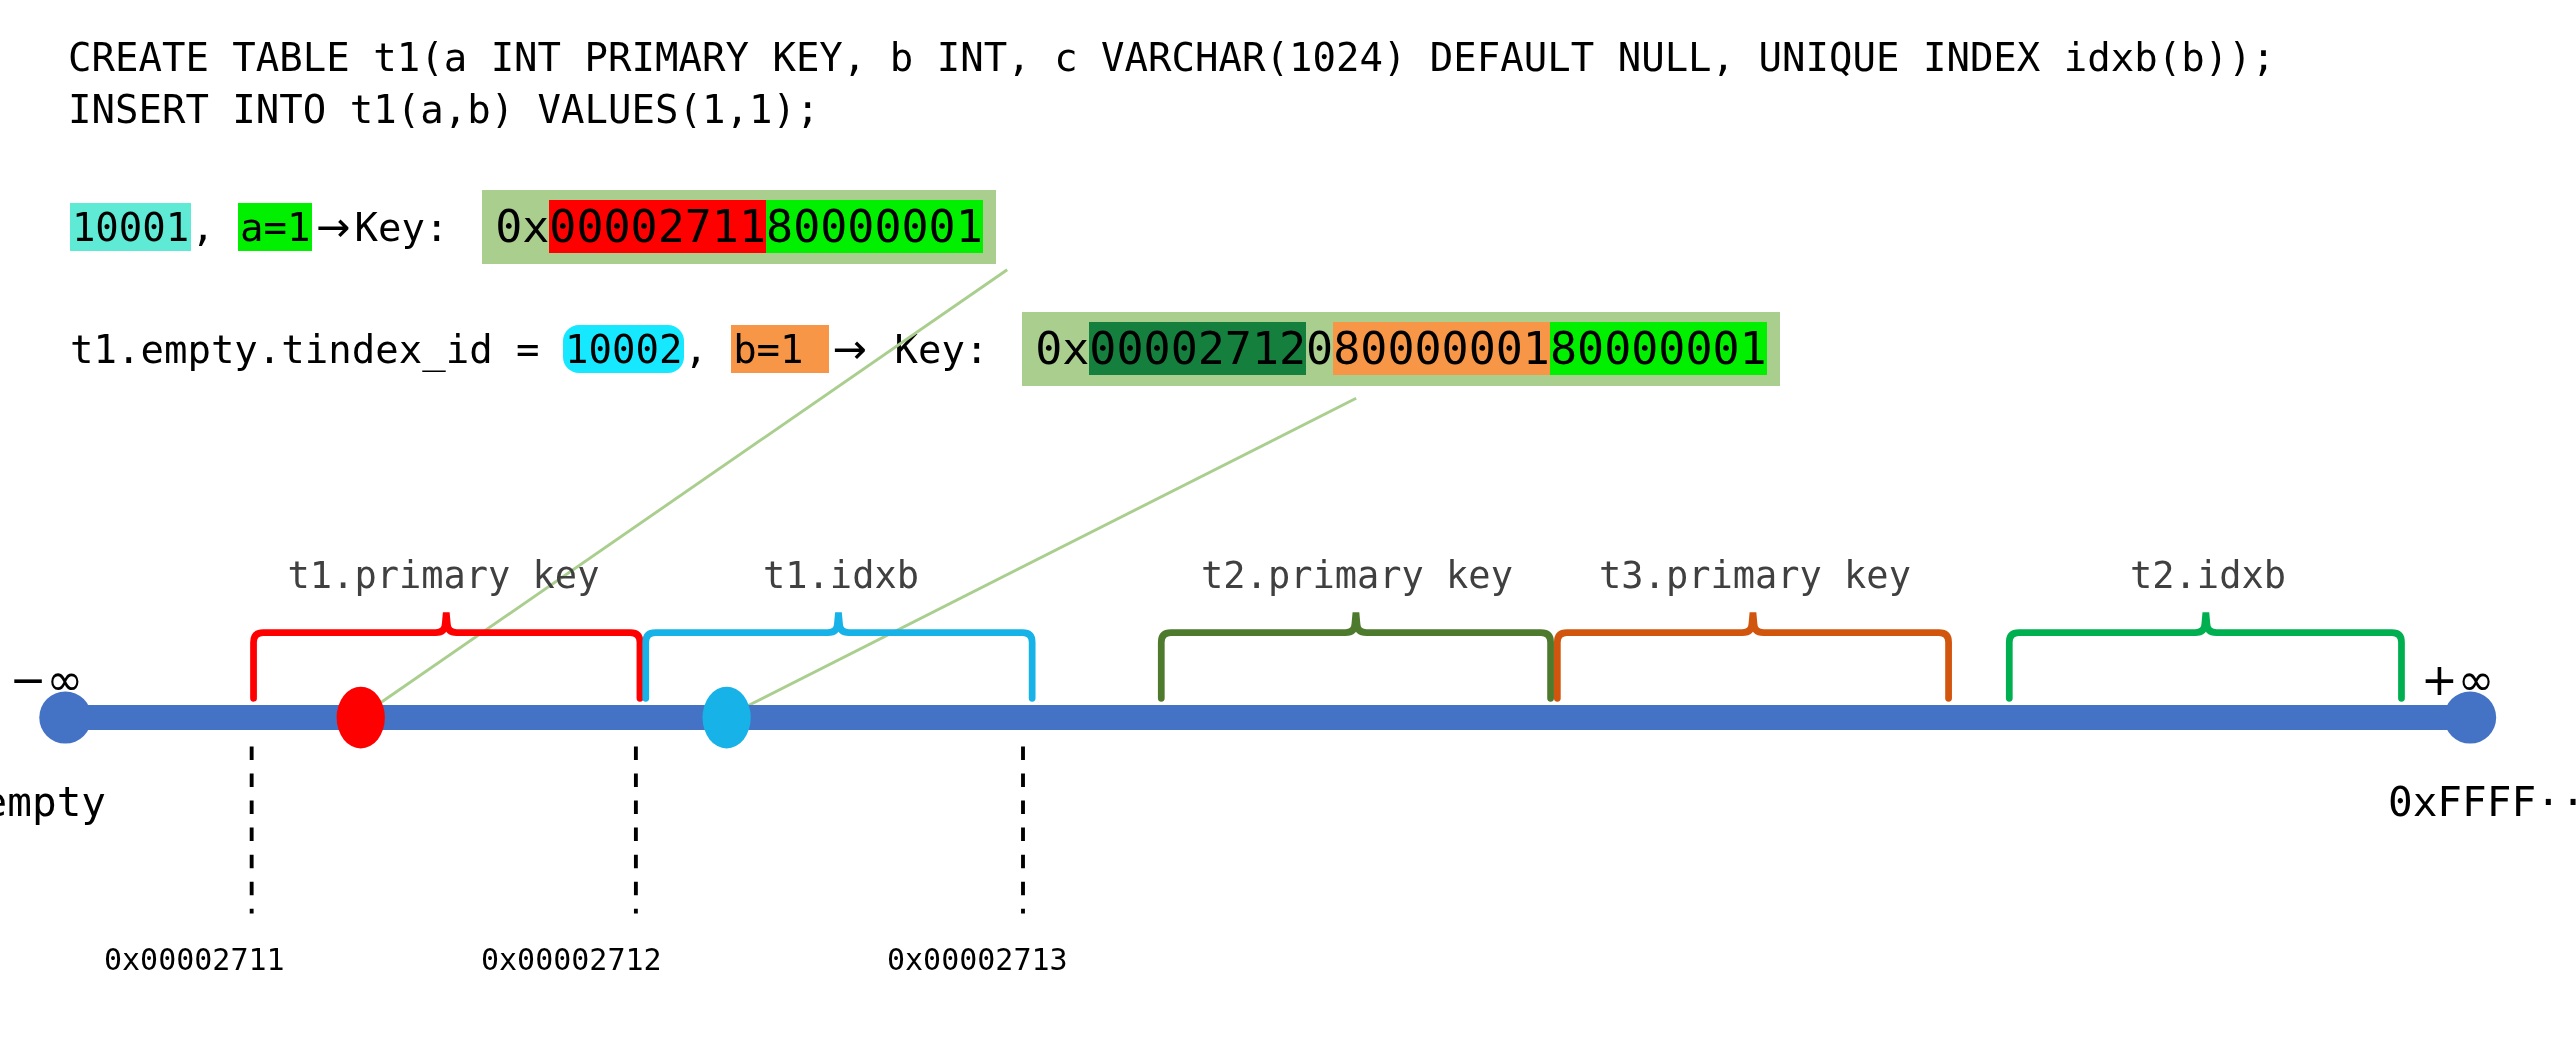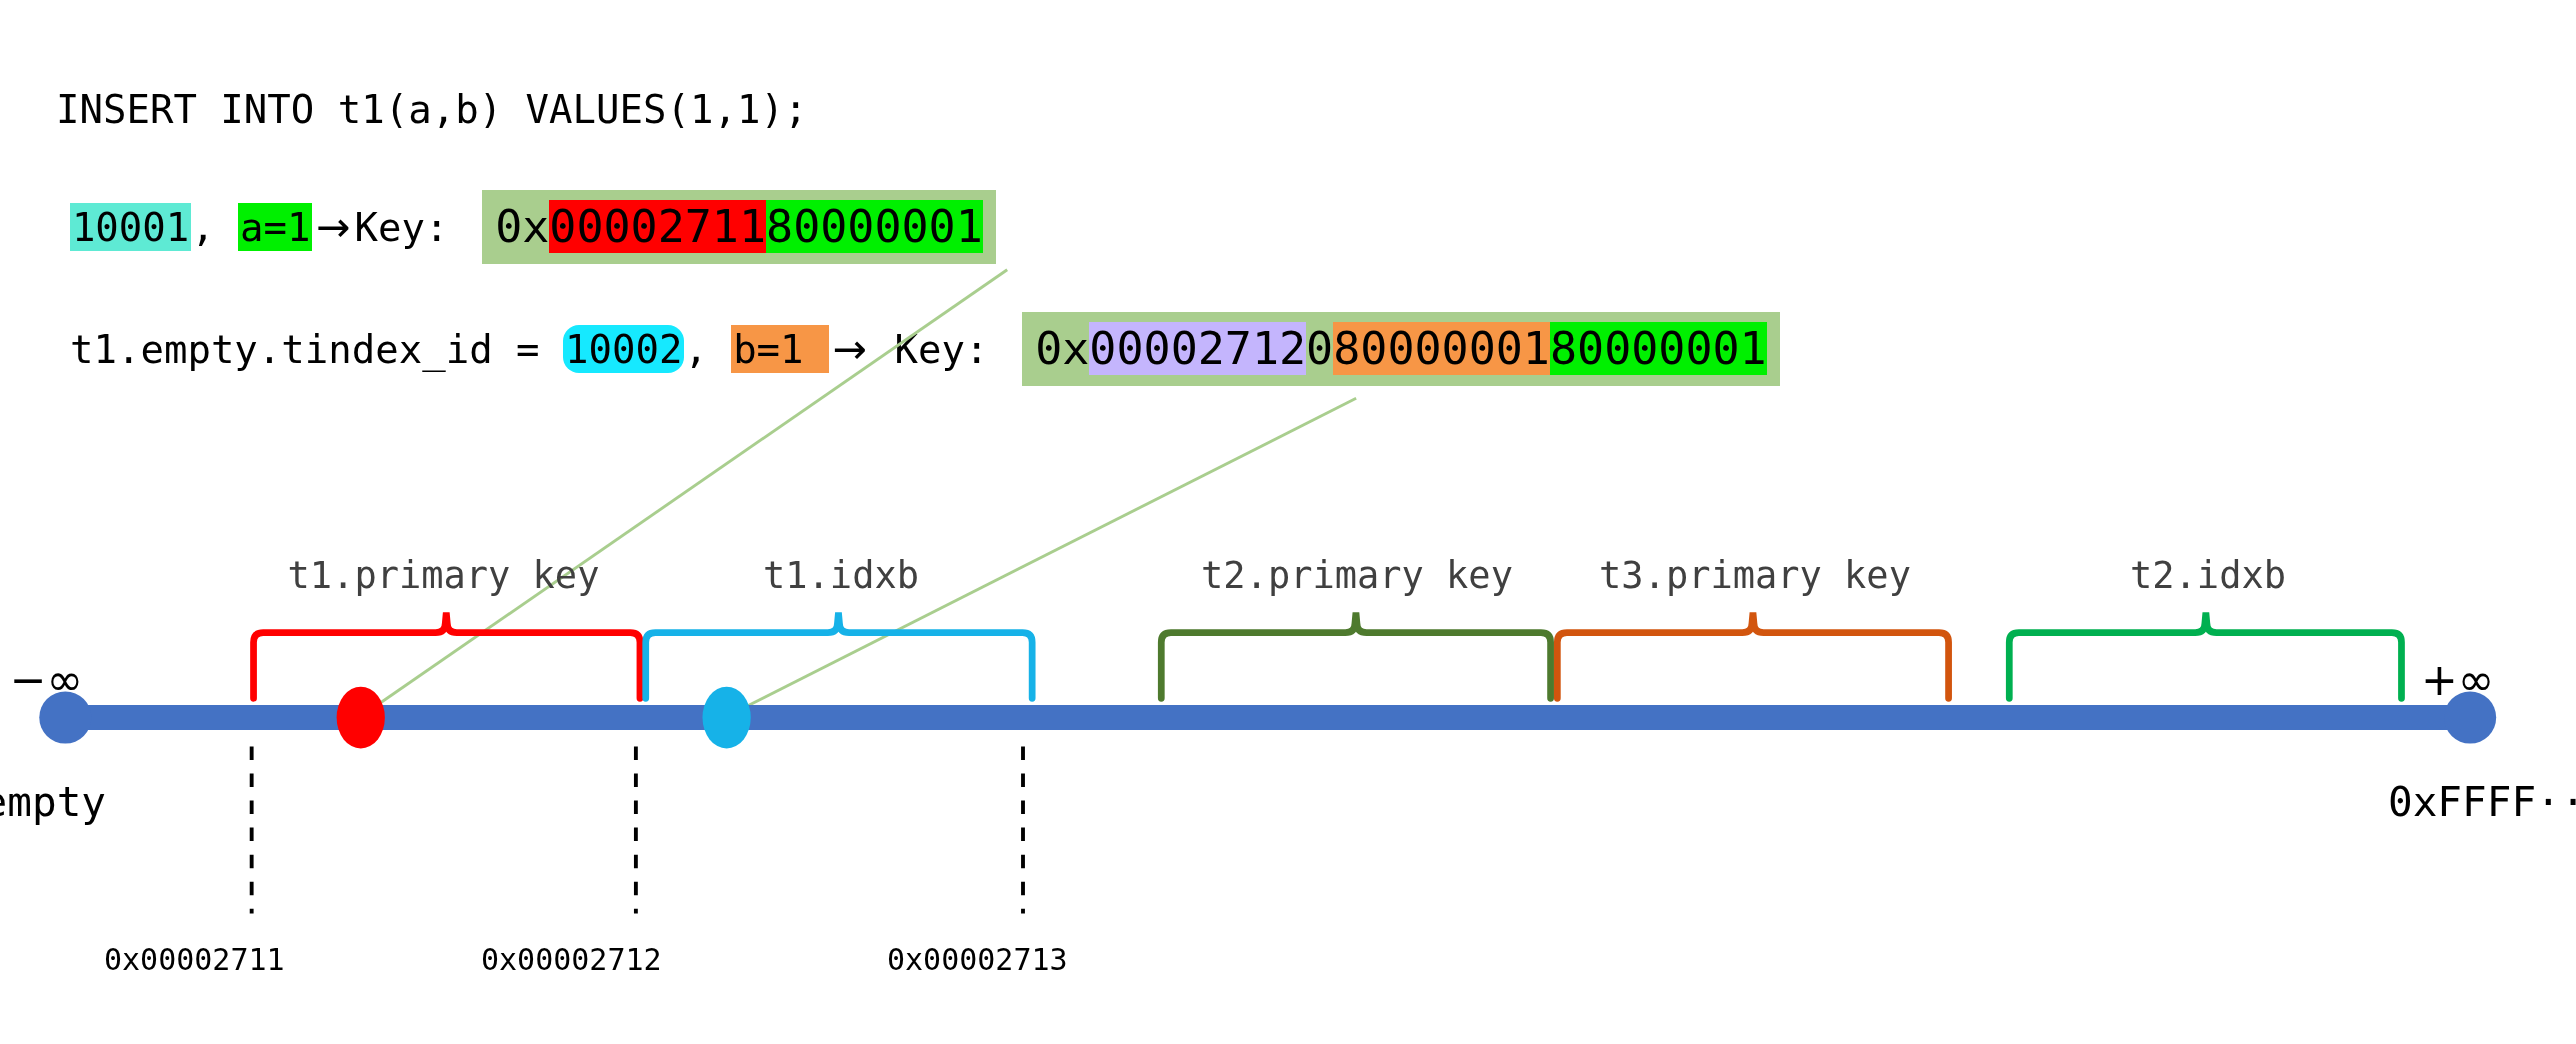--- a/index.html
+++ b/index.html
@@ -21,21 +21,21 @@
 
   
   .sql-line {
     font-family: "DejaVu Sans Mono", "Liberation Mono", monospace;
     font-size: 39px;
     letter-spacing: 0px;
     color: #000000;
     white-space: pre;
   }
   #sql-line-1 { left: 68px; top: 35px; }
-  #sql-line-2 { left: 56px; top: 87px; text-align: right; }
+  #sql-line-2 { left: 68px; top: 87px; text-align: right; }
 
   
   .key-row {
     font-family: "DejaVu Sans Mono", "Liberation Mono", monospace;
     font-size: 39px;
     color: #000000;
     white-space: pre;
     display: flex;
     align-items: center;
     height: 56px;
@@ -62,21 +62,21 @@
     display: flex;
     align-items: center;
     white-space: pre;
     font-size: 45px;
     margin-left: 9.7px;
   }
   .key-box .prefix { color: #000; }
   .seg { white-space: pre; }
   .seg-red    { background: #FF0000; }
   .seg-green  { background: #00F000; }
-  .seg-cyan   { background: #c4b5fd; }
+  .seg-cyan   { background: #15803d; }
   .seg-orange { background: #F79646; }
   .seg-plain  { background: transparent; }
 
   
   .brace-label {
     font-family: "DejaVu Sans Mono", "Liberation Mono", monospace;
     font-size: 37px;
     color: #404040;
     white-space: pre;
     text-align: center;
@@ -101,20 +101,21 @@
     color: #000000;
     white-space: pre;
   }
   svg { overflow: visible; }
 </style>
 </head>
 <body>
 
 <div id="canvas">
 
+  <div class="abs sql-line" id="sql-line-1">CREATE TABLE t1(a INT PRIMARY KEY, b INT, c VARCHAR(1024) DEFAULT NULL, UNIQUE INDEX idxb(b));</div>
 
   <div class="abs sql-line" id="sql-line-2">INSERT INTO t1(a,b) VALUES(1,1);</div>
 
   <div class="abs key-row" id="key-row-1">
     <span class="hl hl-red">10001</span>
     <span>, </span>
     <span class="hl hl-green">a=1</span>
     <span class="arrow-glyph">→</span>
     <span>Key: </span>
     <span class="key-box">

